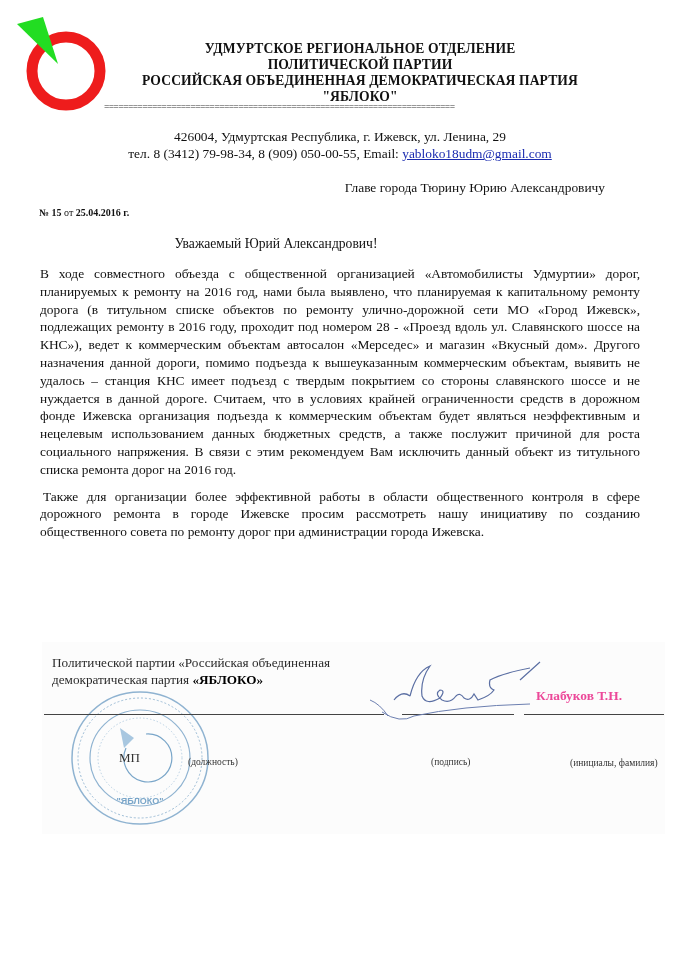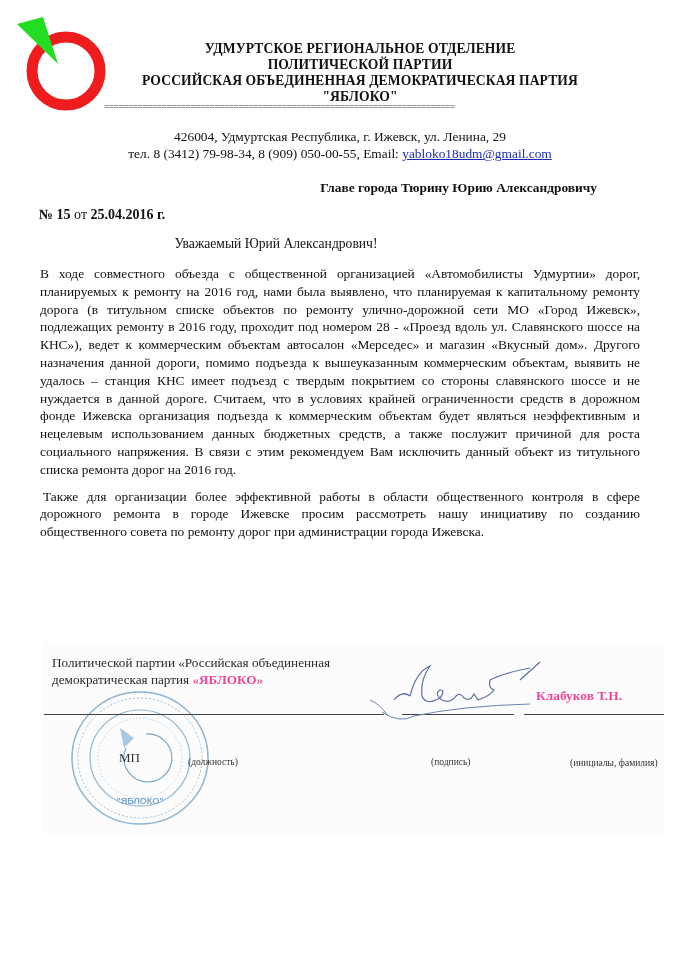--- a/index.html
+++ b/index.html
@@ -11,33 +11,33 @@
     .org-header { position: absolute; left: 110px; top: 41px; width: 500px; text-align: center;
       font-weight: bold; font-size: 13.6px; line-height: 16px; color: #111; letter-spacing: 0.1px; }
     .org-header div { white-space: nowrap; }
     .org-sep { position: absolute; left: 104px; top: 101px; width: 420px; height: 12px; overflow: hidden;
       font-family: "Liberation Mono", monospace; font-size: 9px; line-height: 12px; color: #333; white-space: nowrap; letter-spacing: -0.6px; }
 
     .contacts { position: absolute; left: 100px; top: 128px; width: 480px; text-align: center;
       font-size: 13.4px; line-height: 17px; }
     .contacts a { color: #1a2bb0; text-decoration: underline; }
 
-    .addressee { position: absolute; right: 82px; top: 180px; font-weight: bold; font-size: 13.4px; white-space: nowrap; }
+    .addressee { position: absolute; right: 74px; top: 180px; font-weight: normal; font-size: 13.4px; white-space: nowrap; }
 
-    .ref-number { position: absolute; left: 39px; top: 207px; font-weight: bold; font-size: 14px; white-space: nowrap; }
+    .ref-number { position: absolute; left: 39px; top: 207px; font-weight: bold; font-size: 10px; white-space: nowrap; }
 
     .salutation { position: absolute; left: 0; top: 236px; width: 552px; text-align: center; font-size: 13.6px; }
 
     .body-text { position: absolute; left: 40px; top: 265px; width: 600px; font-size: 13.4px; line-height: 17.8px; text-align: justify; }
     .body-text p { text-indent: 0; }
     .body-text p + p { margin-top: 9px; text-indent: 3px; }
 
     .sign-area { position: absolute; left: 42px; top: 642px; width: 623px; height: 192px; background: #fcfcfc; }
     .position-text { position: absolute; left: 52px; top: 654px; font-size: 13.2px; line-height: 17px; color: #2a2a2a; }
-    .position-text b { color: #ec4899; }
+    .position-text b { color: #000000; }
     .line { position: absolute; height: 1px; background: #444; }
     .caption { position: absolute; font-size: 9.5px; color: #333; white-space: nowrap; margin-top: 40px; }
     .signer-name { position: absolute; left: 536px; top: 688px; font-weight: bold; font-size: 13.4px; color: #ec4899; white-space: nowrap; }
 
     .stamp { position: absolute; left: 68px; top: 688px; width: 145px; height: 140px; }
     .stamp-mp { position: absolute; left: 119px; top: 750px; font-size: 13px; color: #333; }
 
     .signature { position: absolute; left: 370px; top: 660px; width: 210px; height: 60px; }
   </style>
 </head>

